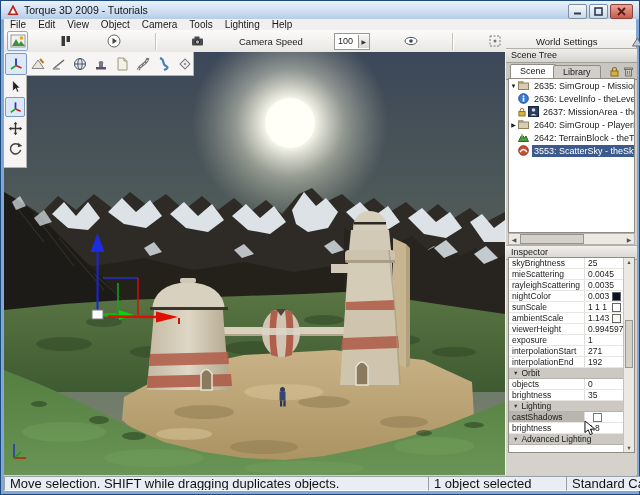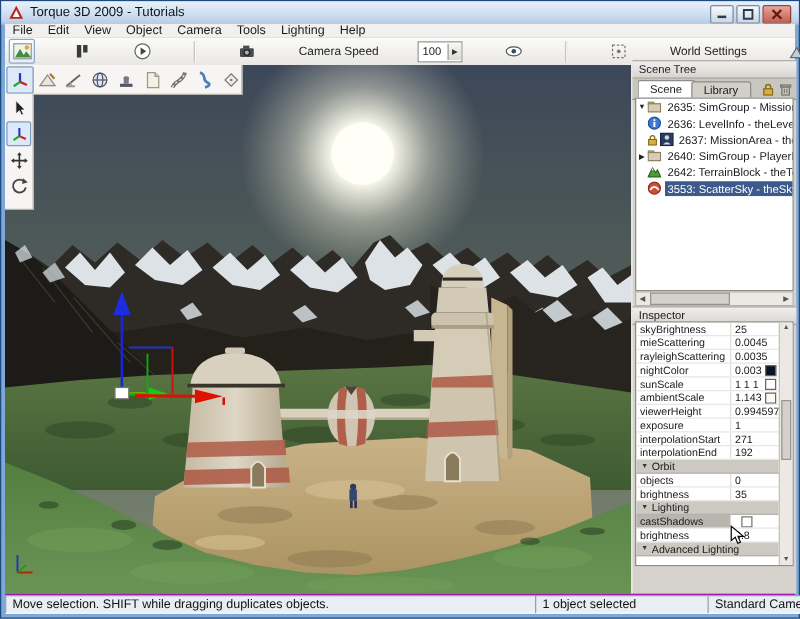--- a/index.html
+++ b/index.html
@@ -79,22 +79,22 @@
   .vscroll{position:absolute;right:0;top:0;bottom:0;width:10px;background:#ece9e5;border-left:1px solid #c5c2bc;
     font-size:5.5px;color:#555;text-align:center;}
   .vscroll .up{position:absolute;top:1px;left:0;right:0;}
   .vscroll .dn{position:absolute;bottom:1px;left:0;right:0;}
   .vthumb{position:absolute;left:1px;right:1px;top:62px;height:46px;background:#d4d1cb;border:1px solid #989590;}
   .hint{position:absolute;left:0;right:0;top:407px;height:14px;border-top:1px solid #a5a29c;
     padding:2px 0 0 4px;background:#d5d2cc;}
   .hint b{font-size:9px;}
   .hint i{font-size:9px;color:#333;}
   
-  .statusbar{position:absolute;left:4px;top:475px;width:632px;height:16px;background:#a21caf;
-    font-size:10px;color:#111;z-index:5;}
+  .statusbar{position:absolute;left:4px;top:475px;width:632px;height:16px;background:#bef264;
+    font-size:13px;color:#111;z-index:5;}
   .ssec{position:absolute;top:1px;height:13px;line-height:13px;padding-left:5px;
     border:1px solid;border-color:#9aa0a8 #fdfdfd #fdfdfd #9aa0a8;background:#e9eef4;overflow:hidden;white-space:nowrap;}
   .cursor-overlay{position:absolute;left:584px;top:420px;z-index:9;}
 </style>
 </head>
 <body>
 
 <div class="window">
 
   <div class="titlebar">

